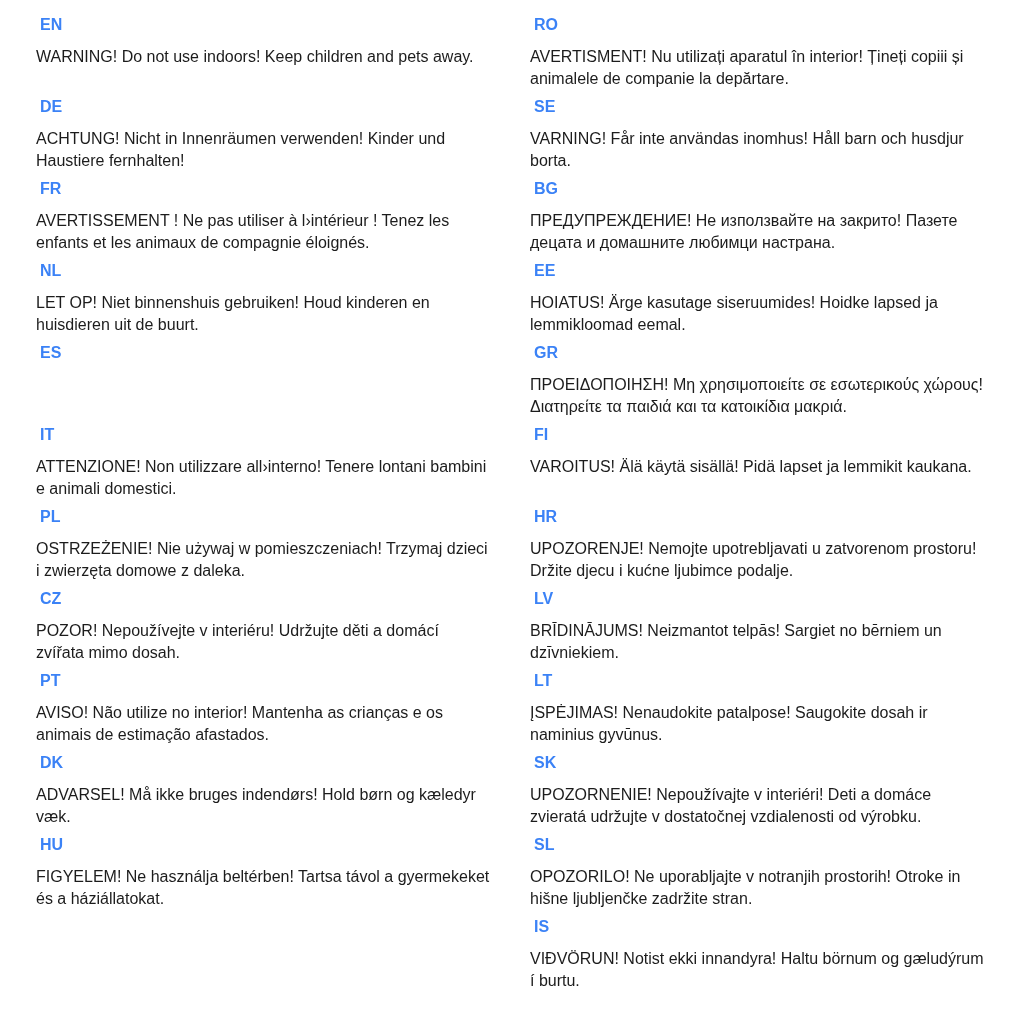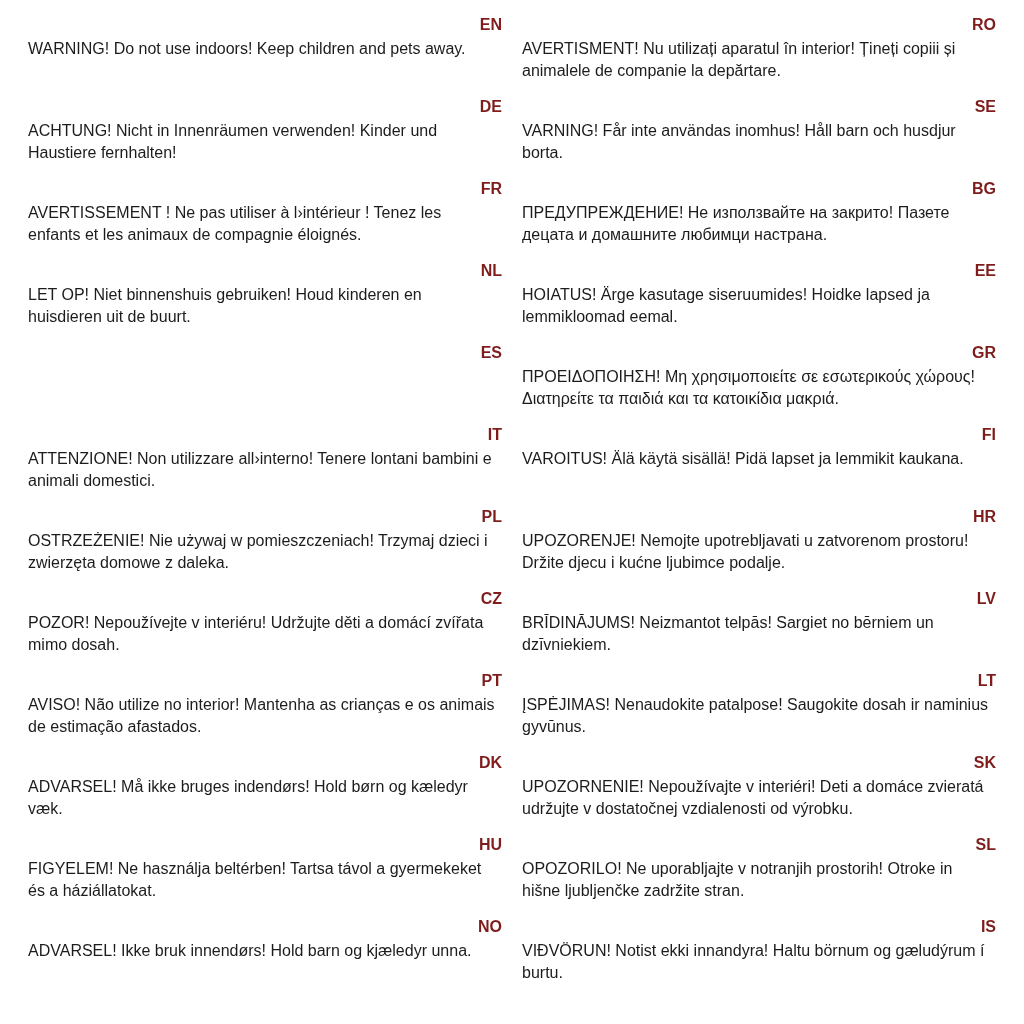--- a/index.html
+++ b/index.html
@@ -26,27 +26,26 @@
   }
   .entry {
     height: 82px;
     overflow: hidden;
   }
   .lang-code {
     font-size: 16px;
     font-weight: 700;
     line-height: 18px;
     margin: 0 0 4px 16px;
-    color: #7f1d1d;
-    text-align: right;
+    color: #3b82f6;
   }
   .warning-text {
     font-size: 16px;
     line-height: 21.5px;
-    margin: 4px;
+    margin: 12px;
     color: #1c1c1c;
     max-width: 478px;
   }
 </style>
 </head>
 <body>
 
 <div class="page">
   <div class="column" id="column-left">
   <section class="entry">
@@ -96,24 +95,20 @@
   <section class="entry">
     <h2 class="lang-code">DK</h2>
     <p class="warning-text">ADVARSEL! Må ikke bruges indendørs! Hold børn og kæledyr væk.</p>
   </section>
 
   <section class="entry">
     <h2 class="lang-code">HU</h2>
     <p class="warning-text">FIGYELEM! Ne használja beltérben! Tartsa távol a gyermekeket és a háziállatokat.</p>
   </section>
 
-  <section class="entry">
-    <h2 class="lang-code">NO</h2>
-    <p class="warning-text">ADVARSEL! Ikke bruk innendørs! Hold barn og kjæledyr unna.</p>
-  </section>
 </div>
   <div class="column" id="column-right">
   <section class="entry">
     <h2 class="lang-code">RO</h2>
     <p class="warning-text">AVERTISMENT! Nu utilizați aparatul în interior! Țineți copiii și animalele de companie la depărtare.</p>
   </section>
 
   <section class="entry">
     <h2 class="lang-code">SE</h2>
     <p class="warning-text">VARNING! Får inte användas inomhus! Håll barn och husdjur borta.</p>

